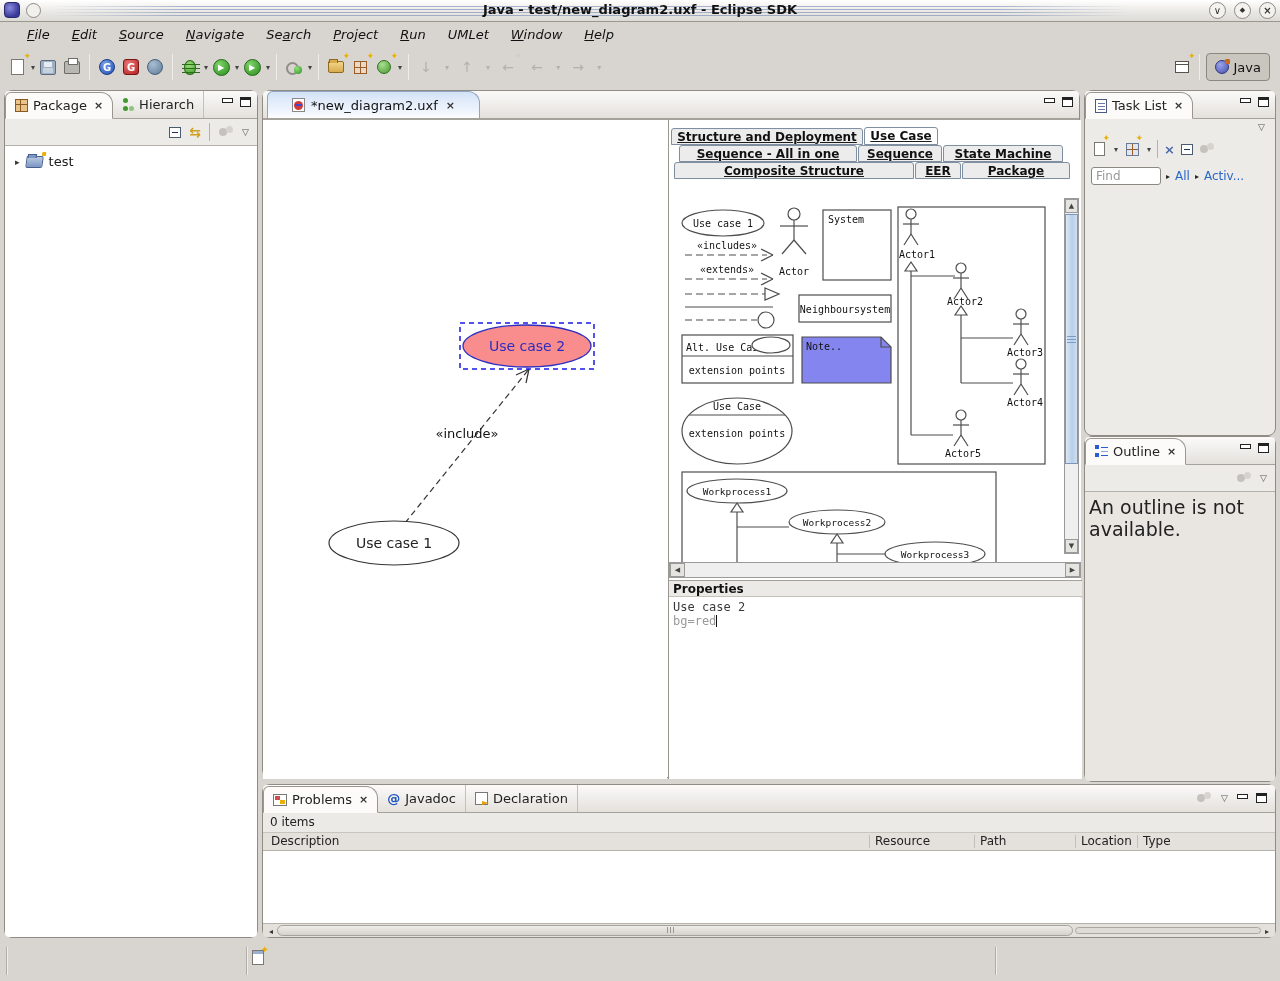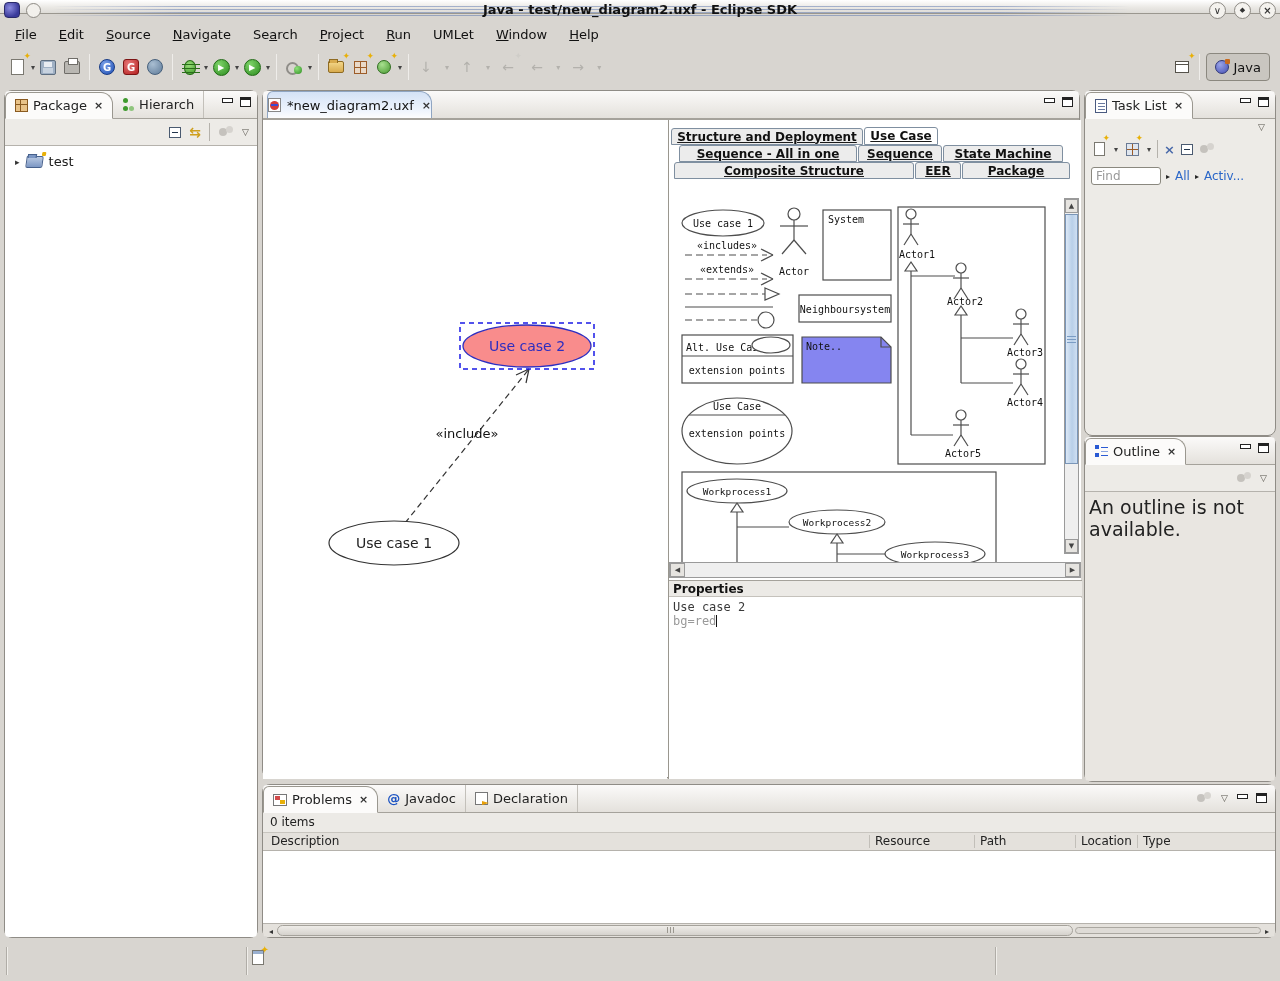--- a/index.html
+++ b/index.html
@@ -1,35 +1,35 @@
 <!DOCTYPE html>
 <html><head>
 <meta charset="utf-8">
 <style>
   * { margin:0; padding:0; box-sizing:border-box; }
   html,body { width:1280px; height:981px; overflow:hidden; }
   body { background:#d8d5d0; font-family:"DejaVu Sans","Liberation Sans",sans-serif; font-size:13px; color:#1a1a1a; position:relative; }
 
   
-  .titlebar { position:absolute; left:0; top:0; width:1280px; height:14px;
+  .titlebar { position:absolute; left:0; top:0; width:1280px; height:22px;
     background:linear-gradient(#ffffff,#e9e7e3 60%,#dddbd6); border-bottom:1px solid #9a978f; }
   .t-stripes { position:absolute; left:52px; right:150px; top:6px; height:11px;
     background:repeating-linear-gradient(to bottom, rgba(74,104,168,.45) 0 1px, transparent 1px 3px);
     -webkit-mask-image:linear-gradient(to right, transparent, #000 12%, #000 88%, transparent);
     mask-image:linear-gradient(to right, transparent, #000 12%, #000 88%, transparent); }
   .t-title { position:absolute; left:0; right:0; top:2px; text-align:center; font-weight:bold; font-size:13px; color:#111; }
   .t-icons { position:absolute; left:4px; top:2px; display:flex; gap:6px; align-items:center; }
   .eclipse-ico { width:16px; height:16px; border-radius:4px; background:radial-gradient(circle at 35% 35%, #8b8be0, #3a3a9a 70%); border:1px solid #2a2a6a; }
   .wm-menu-ico { width:15px; height:15px; border-radius:50%; border:1px solid #8d8a84; background:#f2f0ec; display:flex;align-items:center;justify-content:center; font-size:6px; color:#6b6862; }
   .t-btns { position:absolute; right:4px; top:2px; display:flex; gap:8px; }
   .t-btn { width:17px; height:17px; border-radius:50%; border:1px solid #8d8a84; background:#f4f2ee; display:flex; align-items:center; justify-content:center; font-size:10px; color:#333; line-height:1; }
   .t-btn.x { font-weight:bold; }
 
   
-  .menubar { position:absolute; left:0; top:22px; width:1280px; height:24px; background:#d8d5d0; display:flex; align-items:center; padding-left:4px; }
+  .menubar { position:absolute; left:0; top:22px; width:1280px; height:24px; background:#d8d5d0; display:flex; align-items:center; padding-left:16px;font-style:italic; }
   .menu-item { padding:2px 11px; font-size:13px; color:#111; }
   .menu-item .mn { text-decoration:underline; }
 
   
   .toolbar { position:absolute; left:0; top:46px; width:1280px; height:42px; background:#d8d5d0; display:flex; align-items:center; }
   .tb-group { display:flex; align-items:center; gap:2px; padding:0 6px; }
   .tb-sep { width:1px; height:26px; background:#aaa7a1; border-right:1px solid #efedea; }
   .tbi { height:24px; min-width:22px; display:flex; align-items:center; justify-content:center; position:relative; }
   .chev { font-size:8px; color:#444; margin-left:1px; }
   .chev.dis { color:#b3b1ac; }
@@ -94,21 +94,21 @@
   .collapse-ico:after { content:""; position:absolute; left:3px; top:-3px; width:11px; height:11px; border:1px solid #8fa0b5; z-index:-1; background:#eef2f6; }
   .link-ico { color:#cf9f1d; font-size:14px; font-weight:bold; }
   .tree-row { display:flex; align-items:center; gap:6px; padding:8px 0 0 10px; font-size:13px; }
   .twisty { font-size:9px; color:#333; }
   .fold-open { width:17px; height:12px; background:linear-gradient(#b9c9e2,#7c97c4); border:1px solid #46608c; border-radius:1px 2px 2px 2px; position:relative; transform:skewX(-8deg); }
   .fold-open:before { content:""; position:absolute; left:0; top:-3px; width:7px; height:3px; background:#7c97c4; border:1px solid #46608c; border-bottom:none; }
   .fold-open:after { content:""; position:absolute; right:-3px; top:-5px; width:4px; height:4px; background:#e8b008; border-radius:1px; }
 
   
   #editor { left:262px; top:90px; width:818px; height:688px; background:#fff; }
-  .etab { height:27px; display:flex; align-items:center; gap:6px; padding:0 0; font-size:13px; color:#111;
+  .etab { height:27px; display:flex; align-items:center; gap:6px; padding:0 24px; font-size:13px; color:#111;
     background:linear-gradient(#d4e2f6,#eef4fd 70%,#fdfdfd); border:1px solid #8fa5c2; border-bottom:none; border-radius:6px 12px 0 0; margin-left:4px;margin-top:20px; }
   .uxf-ico { width:13px; height:14px; background:#fff; border:1px solid #888; position:relative; }
   .uxf-ico:before { content:""; position:absolute; left:1px; top:2px; width:9px; height:9px; border-radius:50%; background:#d23a3a; }
   .uxf-ico:after { content:""; position:absolute; left:2px; top:5px; width:7px; height:2px; background:#3a4ad2; }
   #editor .content { position:absolute; left:0; right:0; top:28px; bottom:0; background:#fff; border-top:1px solid #a5a29b; }
   #canvas-area { position:absolute; left:0; top:0; width:404px; height:659px; background:#fff; }
   #palette { position:absolute; left:405px; top:0; width:413px; height:659px; background:#fff; border-left:1px solid #9a978f; }
 
   
   .ptabs { position:absolute; left:2px; top:8px; width:404px; }

